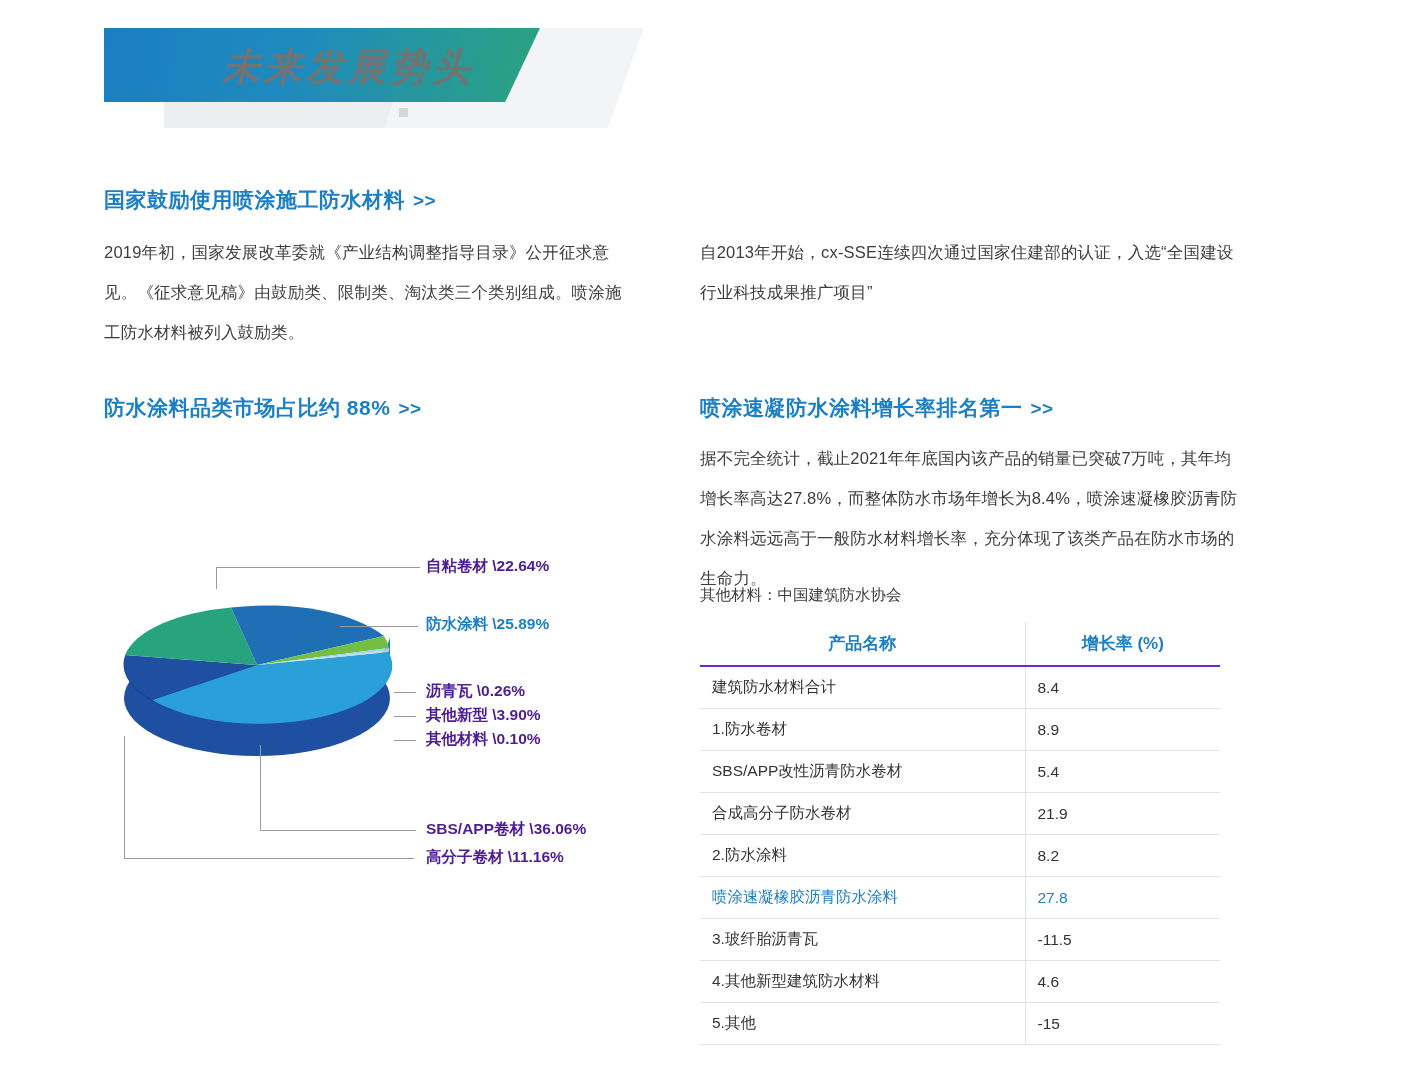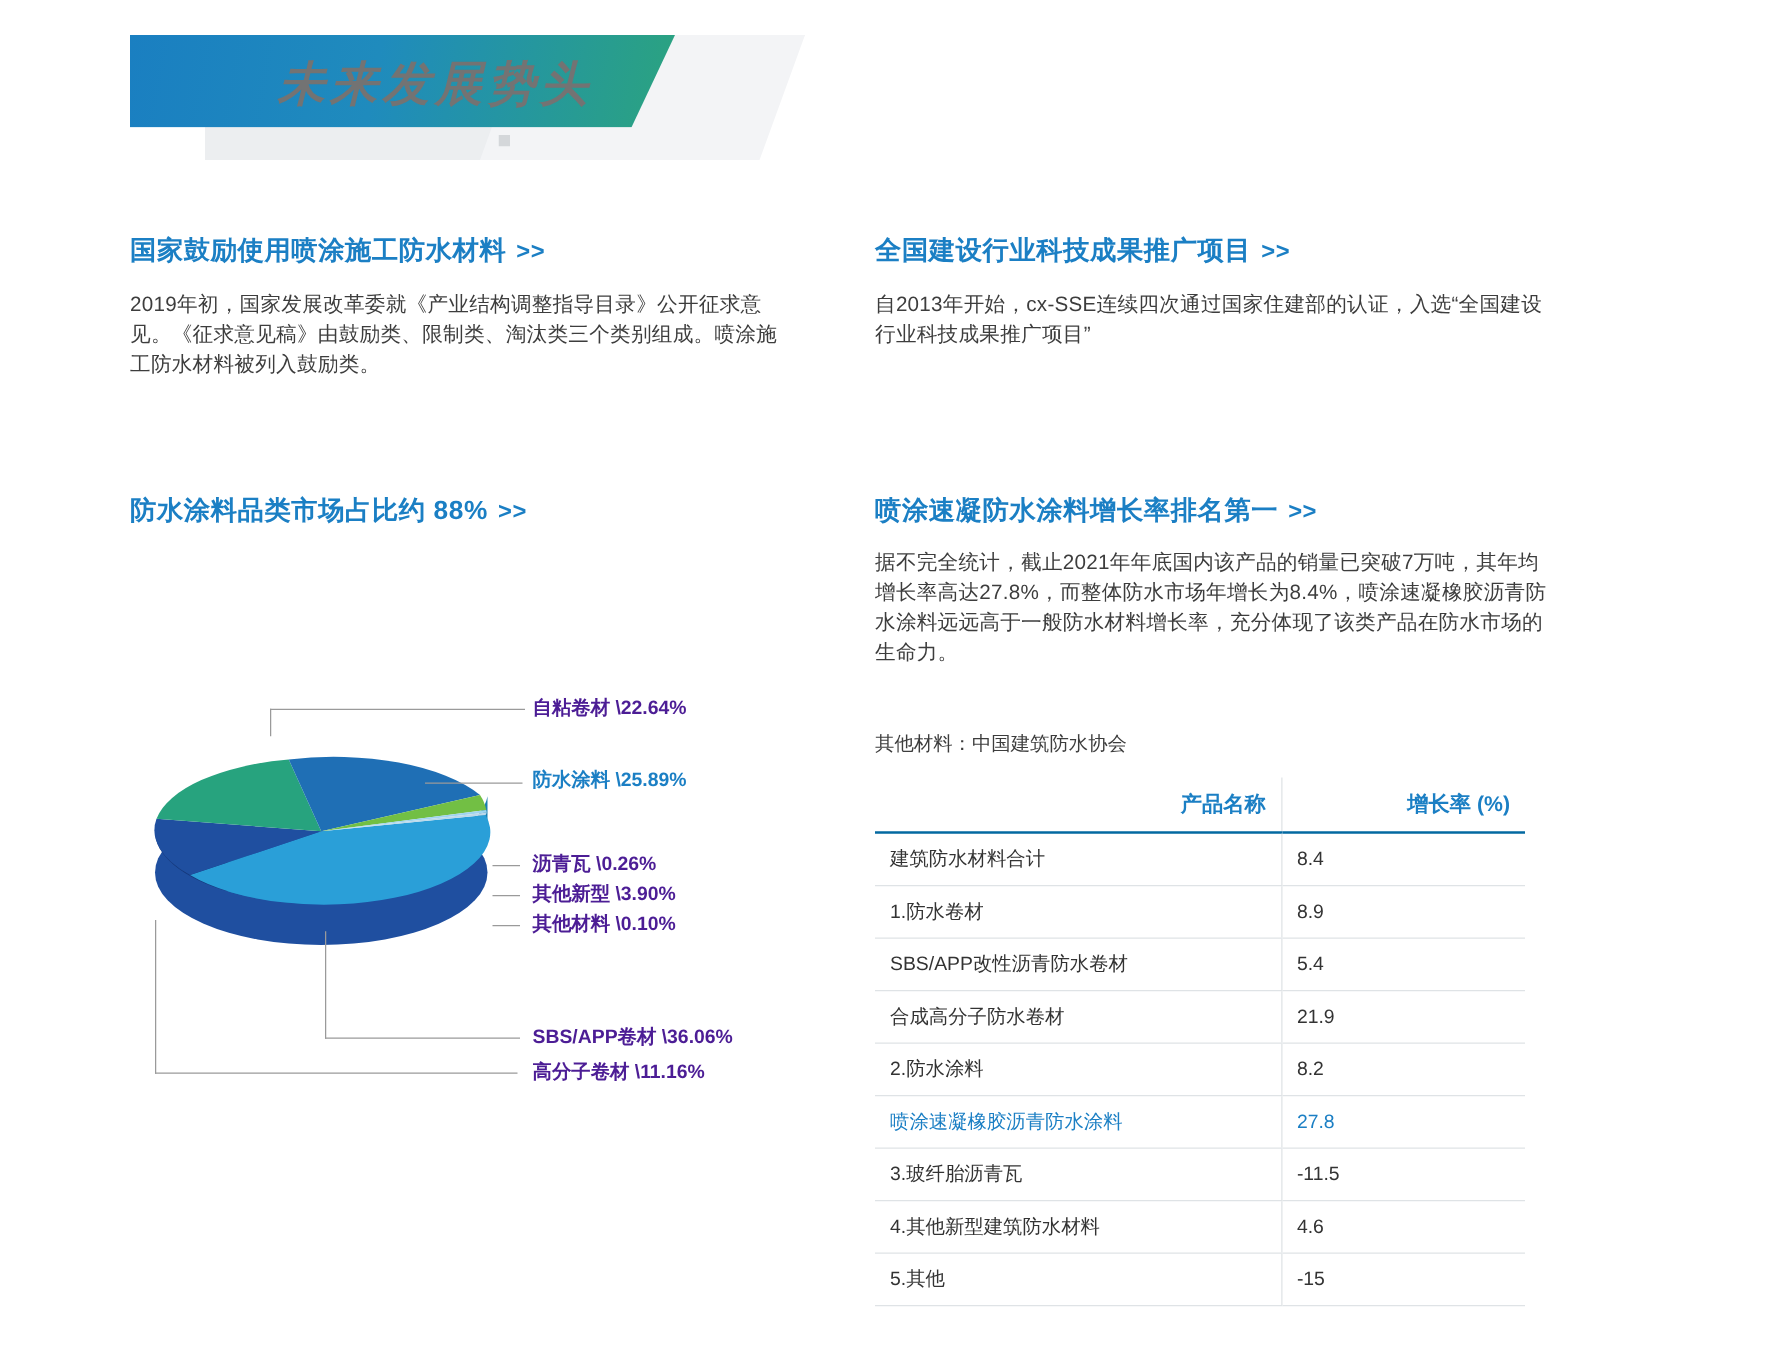--- a/index.html
+++ b/index.html
@@ -72,21 +72,21 @@
     color: #1b7fc4;
     font-weight: bold;
     margin-left: 8px;
     font-size: 19px;
   }
 
   .body-text {
     position: absolute;
     color: #3d3d3d;
     font-size: 16.5px;
-    line-height: 24px;
+    line-height: 40px;
     letter-spacing: 0.2px;
   }
 
   
   .pie-wrap {
     position: absolute;
     left: 104px; top: 540px;
     width: 540px; height: 340px;
   }
   .pie-ellipse {
@@ -111,26 +111,26 @@
   
   .tbl {
     position: absolute;
     left: 700px; top: 622px;
     width: 520px;
     border-collapse: collapse;
     font-size: 15.5px;
     color: #333;
   }
   .tbl th {
-    text-align: right;
+    text-align: center;
     color: #1b7fc4;
     font-weight: bold;
     font-size: 17px;
     padding: 10px 12px;
-    border-bottom: 2px solid #0369a1;
+    border-bottom: 2px solid #6d28d9;
   }
   .tbl td {
     padding: 10px 12px;
     border-bottom: 1px solid #dfe3e6;
   }
   .tbl td.c2, .tbl th.c2 { width: 195px; border-left: 1px solid #dfe3e6; }
   .tbl tr.hl td { color: #1b7fc4; }
   .src-note {
     position: absolute;
     left: 700px; top: 585px;
@@ -149,23 +149,20 @@
     <div class="banner-blue"></div>
     <div class="banner-title">未来发展势头</div>
   </div>
   <div class="banner-sq"></div>
 
   <div class="sec-head" style="left:104px; top:186px;">
     <span>国家鼓励使用喷涂施工防水材料</span><span class="arrows">&gt;&gt;</span>
   </div>
   <div class="body-text" style="left:104px; top:232px; width:530px;">2019年初，国家发展改革委就《产业结构调整指导目录》公开征求意见。《征求意见稿》由鼓励类、限制类、淘汰类三个类别组成。喷涂施工防水材料被列入鼓励类。</div>
 
-  <div class="sec-head" style="left:700px; top:186px;">
-    <span>全国建设行业科技成果推广项目</span><span class="arrows">&gt;&gt;</span>
-  </div>
   <div class="body-text" style="left:700px; top:232px; width:540px;">自2013年开始，cx-SSE连续四次通过国家住建部的认证，入选“全国建设行业科技成果推广项目”</div>
 
   <div class="sec-head" style="left:104px; top:394px;">
     <span>防水涂料品类市场占比约 88%</span><span class="arrows">&gt;&gt;</span>
   </div>
 
   <div class="sec-head" style="left:700px; top:394px;">
     <span>喷涂速凝防水涂料增长率排名第一</span><span class="arrows">&gt;&gt;</span>
   </div>
   <div class="body-text" style="left:700px; top:438px; width:540px;">据不完全统计，截止2021年年底国内该产品的销量已突破7万吨，其年均增长率高达27.8%，而整体防水市场年增长为8.4%，喷涂速凝橡胶沥青防水涂料远远高于一般防水材料增长率，充分体现了该类产品在防水市场的生命力。</div>

